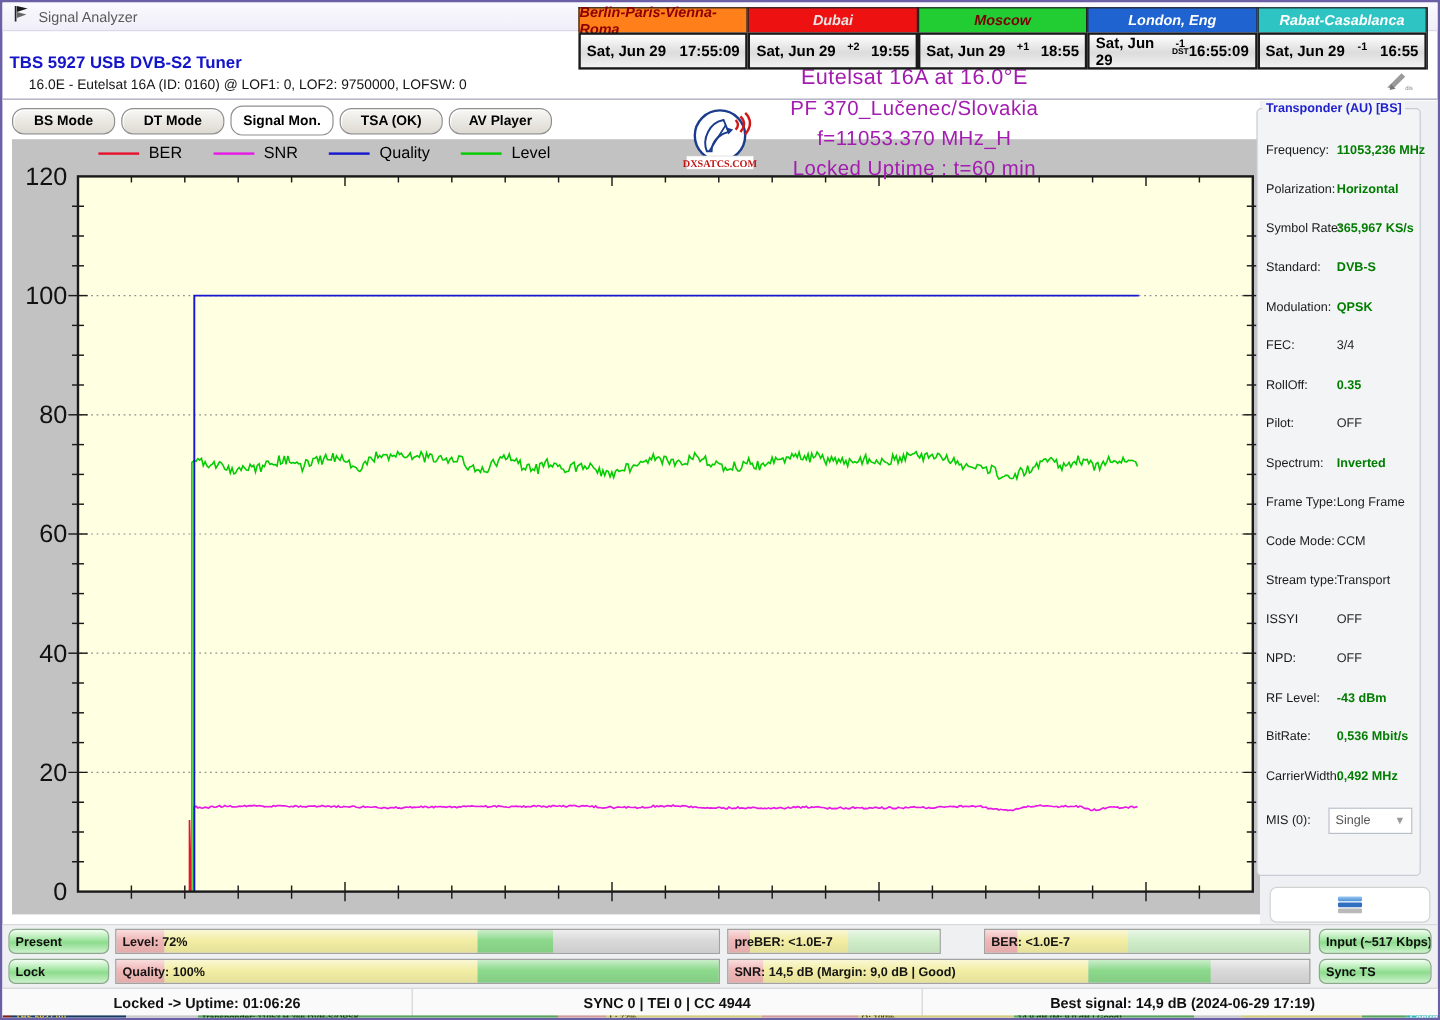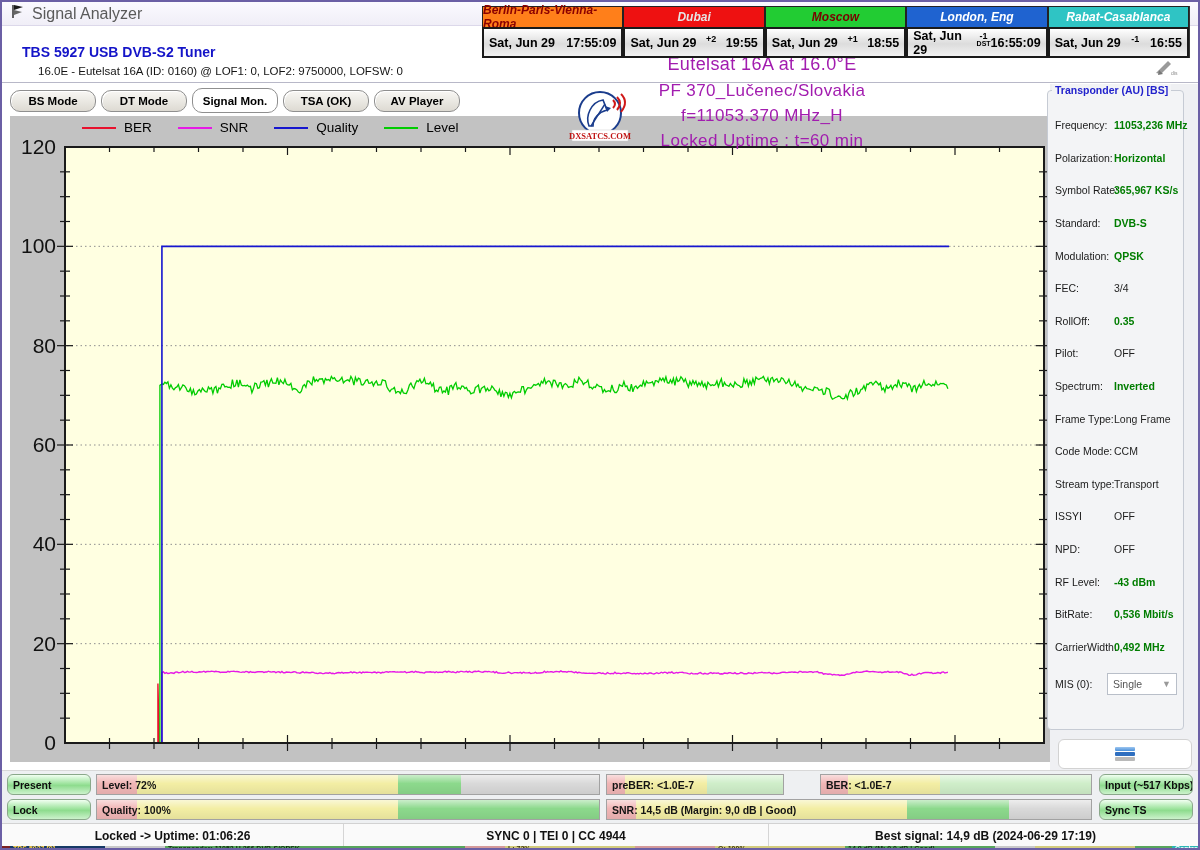--- a/index.html
+++ b/index.html
@@ -3,26 +3,26 @@
 <meta charset="utf-8">
 <style>
   html,body{margin:0;padding:0;background:#3a3a3a;}
   *{box-sizing:border-box;}
   .window{position:relative;width:1200px;height:850px;margin:0 auto;background:#ffffff;
     font-family:"Liberation Sans",sans-serif;border:2px solid #6b5fa5;overflow:hidden;}
   
   .titlebar{position:absolute;left:0;top:0;right:0;height:24px;
     background:linear-gradient(#fbfaff,#f0eef7);border-bottom:1px solid #dcd8ea;
     display:flex;align-items:center;gap:7px;padding-left:8px;z-index:3;}
-  .titlebar .ttext{font-size:16px;color:#5a5a5a;}
+  .titlebar .ttext{font-size:12px;color:#5a5a5a;}
   
   .groove{position:absolute;left:0;top:80px;width:100%;height:2px;z-index:1;
     background:linear-gradient(#b8b8c8 50%,#ffffff 50%);}
   
-  .tuner{position:absolute;left:20px;top:42px;z-index:2;}
+  .tuner{position:absolute;left:6px;top:42px;z-index:2;}
   .tuner .name{color:#1414c8;font-weight:bold;font-size:14px;}
   .tuner .details{margin-left:16px;margin-top:5px;font-size:11.5px;color:#141414;}
   
   .center-head{position:absolute;left:555px;top:52px;width:410px;text-align:center;z-index:6;
     color:#a21caf;letter-spacing:.4px;}
   .center-head .l1{font-size:18px;margin-bottom:6px;}
   .center-head .l2,.center-head .l3,.center-head .l4{font-size:17px;margin-bottom:5px;}
   
   .logo{position:absolute;left:567px;top:88px;z-index:7;}
   

